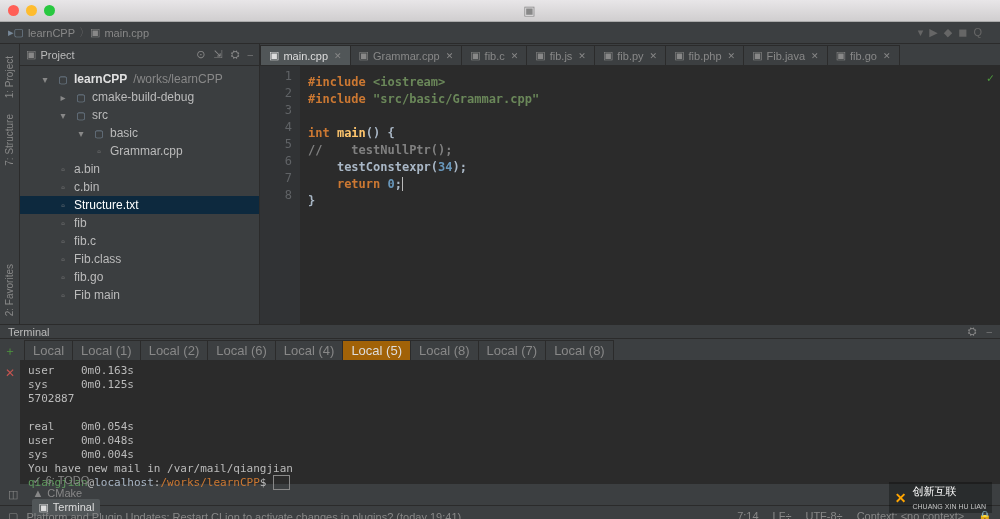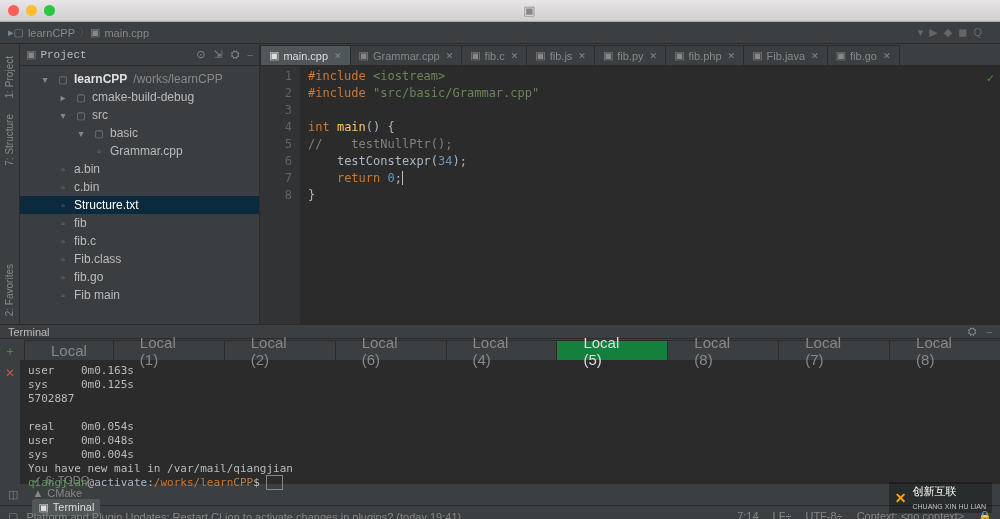--- a/index.html
+++ b/index.html
@@ -9,54 +9,54 @@
 .dot { width:11px; height:11px; border-radius:50%; }
 .red{background:#ff5f57;} .yellow{background:#febc2e;} .green{background:#28c840;}
 .title-center { flex:1; text-align:center; display:flex; align-items:center; justify-content:center; gap:6px; }
 .breadcrumb { height:22px; background:#3c3f41; display:flex; align-items:center; padding:0 8px; border-bottom:1px solid #2b2b2b; font-size:11px; color:#888; }
 .crumb { display:flex; align-items:center; gap:4px; margin-right:4px; }
 .main-area { display:flex; height:280px; }
 .left-tools, .right-tools { width:20px; background:#3c3f41; display:flex; flex-direction:column; align-items:center; padding-top:4px; border-right:1px solid #2b2b2b; }
 .tool-label { writing-mode:vertical-rl; transform:rotate(180deg); font-size:10px; color:#888; margin:8px 0; cursor:pointer; }
 .project-panel { width:240px; background:#3b3e40; border-right:1px solid #2b2b2b; display:flex; flex-direction:column; }
 .panel-header { height:22px; display:flex; align-items:center; padding:0 6px; font-size:11px; border-bottom:1px solid #2b2b2b; }
-.panel-header .title { flex:1; color:#bbb;font-family:Liberation Mono, monospace; }
+.panel-header .title { flex:1; color:#bbb; }
 .panel-header .icons { display:flex; gap:8px; color:#888; font-size:11px; }
 .tree { padding:4px 0; overflow:hidden; flex:1; }
 .tree-row { display:flex; align-items:center; height:18px; font-size:12px; color:#bbb; cursor:pointer; padding-left:4px;}
 .tree-row.selected { background:#0d293e; color:#fff; }
 .indent1{padding-left:18px;} .indent2{padding-left:36px;} .indent3{padding-left:54px;} .indent4{padding-left:72px;}
 .tree-icon { width:14px; margin-right:4px; text-align:center; font-size:10px;}
 .tree-icon.arrow{color:#888;}
 .folder-icon{color:#789;}
 .file-icon{color:#888;}
 .editor-area { flex:1; display:flex; flex-direction:column; background:#2b2b2b; }
 .tabs { height:22px; background:#3c3f41; display:flex; align-items:flex-end; border-bottom:1px solid #2b2b2b; overflow:hidden; }
 .tab { height:20px; display:flex; align-items:center; padding:0 8px; font-size:11px; color:#888; border:1px solid #2b2b2b; border-bottom:none; margin-right:-1px; cursor:pointer; gap:4px; background:#3c3f41;}
 .tab.active { background:#515658; color:#ddd; }
 .tab .close { font-size:9px; margin-left:2px; color:#888; }
 .code-body { display:flex; flex:1; font-family:"Menlo","Consolas",monospace; font-size:12px; line-height:17px; position:relative;}
 .gutter { width:40px; text-align:right; padding:2px 8px 0 0; color:#606366; user-select:none; white-space:pre; background:#313335; }
-.code { flex:1; padding:2px 0 0 8px; white-space:pre; }
+.code { flex:1; padding:8px 0 0 8px; white-space:pre;font-weight:bold; }
 .c-keyword{color:#cc7832;} .c-string{color:#6a8759;} .c-num{color:#6897bb;} .c-comment{color:#808080;} .c-ident{color:#a9b7c6;} .c-func{color:#ffc66d;}
 .cursor { border-right:1px solid #bbb; animation:blink 1s step-start infinite; }
 @keyframes blink { 50%{opacity:0;} }
 .run-controls { margin-left:auto; display:flex; gap:6px; padding-right:10px; color:#666;}
 .terminal-panel { border-top:1px solid #2b2b2b; background:#2b2b2b; display:flex; flex-direction:column; height:159px; }
 .term-header { height:22px; background:#3c3f41; display:flex; align-items:center; padding:0 8px; font-size:11px; border-bottom:1px solid #2b2b2b; }
 .term-header .spacer{flex:1;}
 .term-header .gear{cursor:pointer;color:#888;margin-left:10px;}
 .term-body { display:flex; flex:1; }
 .term-side { width:20px; background:#3c3f41; display:flex; flex-direction:column; align-items:center; padding-top:4px; gap:6px; font-size:12px;}
 .term-add{color:#4e9a3e;cursor:pointer;}
 .term-close{color:#c75450;cursor:pointer;}
 .term-main { flex:1; display:flex; flex-direction:column; }
 .term-tabs { height:22px; background:#3c3f41; display:flex; align-items:flex-end; border-bottom:1px solid #2b2b2b; padding-left:4px;}
-.term-tab { height:20px; padding:0 26px; display:flex; align-items:center; font-size:15px; border:1px solid #2b2b2b; border-bottom:none; margin-right:-1px; background:#3c3f41; color:#888; cursor:pointer;}
-.term-tab.active { background:#15803d; color:#ddd; }
+.term-tab { height:20px; padding:0 8px; display:flex; align-items:center; font-size:13px; border:1px solid #2b2b2b; border-bottom:none; margin-right:-1px; background:#3c3f41; color:#888; cursor:pointer;}
+.term-tab.active { background:#a16207; color:#ddd; }
 .term-output { flex:1; padding:3px 8px; font-family:"Menlo","Consolas",monospace; font-size:11px; color:#bbb; line-height:14px; white-space:pre; overflow:hidden;}
 .prompt-user{color:#5e9a5e;text-align:center;} .prompt-host{color:#a9b7c6;} .prompt-path{color:#cc7832;}
 .bottom-nav { height:22px; background:#3c3f41; border-top:1px solid #2b2b2b; display:flex; align-items:center; padding:0 8px; font-size:11px; color:#888; gap:14px;}
 .bottom-nav .item{display:flex;align-items:center;gap:4px;cursor:pointer;}
 .bottom-nav .item.active{background:#515658;padding:2px 6px;border-radius:2px;color:#ddd;}
 .status-bar { height:22px; background:#3c3f41; border-top:1px solid #2b2b2b; display:flex; align-items:center; padding:0 8px; font-size:11px; color:#888;}
 .status-bar .right{margin-left:auto;display:flex;gap:14px;}
 .check-green{color:#4e9a3e;position:absolute;top:4px;right:6px;font-size:12px;}
 .bracket{color:#a9b7c6;}
 .watermark{position:absolute;right:8px;bottom:6px;color:#fff;font-size:11px;background:rgba(0,0,0,0.3);padding:2px 6px;display:flex;align-items:center;gap:6px;}
@@ -268,21 +268,21 @@
           <div class="term-tab">Local (8)</div>
         </div>
       <div class="term-output" id="term-out">user    0m0.163s
 sys     0m0.125s
 5702887
 
 real    0m0.054s
 user    0m0.048s
 sys     0m0.004s
 You have new mail in /var/mail/qiangjian
-<span class="prompt-user">qiangjian</span>@<span class="prompt-host">activate</span>:<span class="prompt-path">/works/learnCPP</span>$ <span style="border:1px solid #888;padding:0 4px;">&nbsp;</span></div>
+<span class="prompt-user">qiangjian</span>@<span class="prompt-host">localhost</span>:<span class="prompt-path">/works/learnCPP</span>$ <span style="border:1px solid #888;padding:0 4px;">&nbsp;</span></div>
     </div>
   </div>
 </div>
 
 <div class="bottom-nav">
   <span style="color:#888;">◫</span>
   <div id="bottom-items">
       <span class="item">
         <span>✓</span>
         <span>6: TODO</span>

